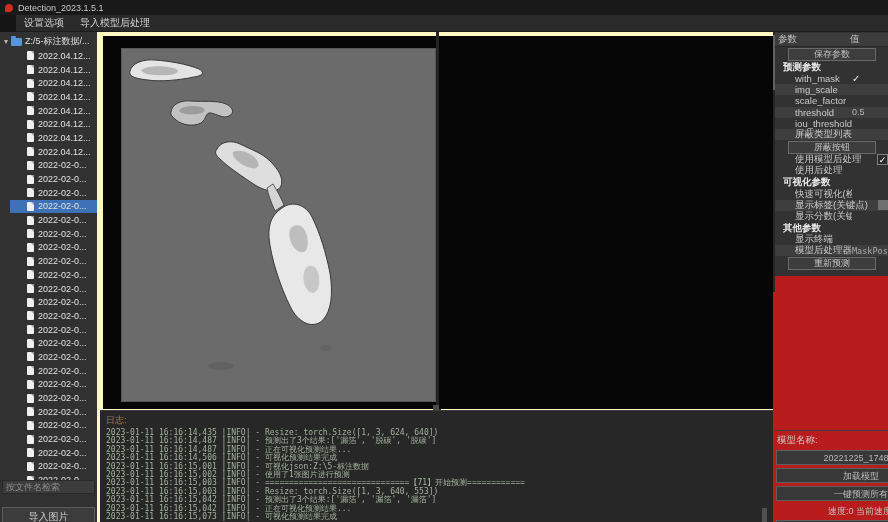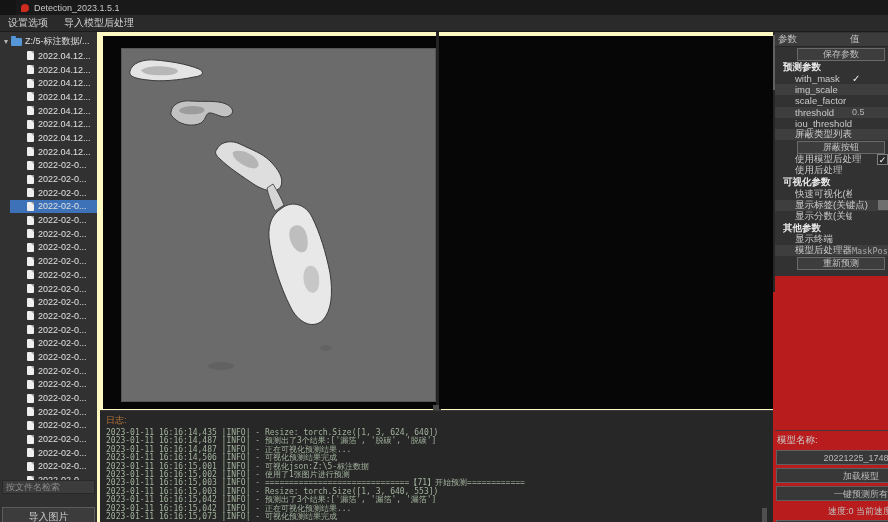--- a/index.html
+++ b/index.html
@@ -1,23 +1,23 @@
 <!DOCTYPE html>
 <html><head>
 <meta charset="utf-8">
 <style>
   html,body{margin:0;padding:0;background:#000;}
   #window{position:relative;width:888px;height:522px;overflow:hidden;background:#141414;
           font-family:"Liberation Sans",sans-serif;-webkit-font-smoothing:antialiased;}
   
   .titlebar{position:absolute;left:0;top:0;right:0;height:15px;background:#191919;
-            display:flex;align-items:center;gap:5px;padding-left:5px;margin-left:16px;}
+            display:flex;align-items:center;gap:5px;padding-left:5px;}
   .logo{width:8px;height:8px;background:#cf2b20;border-radius:50% 50% 50% 10%;flex:none;}
   .title-text{font-size:9px;color:#c9c9c9;}
-  .menubar{position:absolute;left:0;top:15px;right:0;height:16px;background:#2a2a2a;
+  .menubar{position:absolute;left:16px;top:15px;right:0;height:16px;background:#2a2a2a;
            display:flex;align-items:center;gap:16px;padding-left:8px;border-bottom:1px solid #1c1c1c;}
   .menu-item{font-size:10px;color:#d2d2d2;}
   
   .left-panel{position:absolute;left:0;top:32px;width:97px;bottom:0;background:#313131;}
   .tree{position:absolute;left:0;top:2px;right:0;height:454px;overflow:hidden;}
   .tree-root{display:flex;align-items:center;gap:3px;height:15px;padding-left:4px;}
   .chevron{color:#b5b5b5;font-size:8px;line-height:8px;}
   .folder-icon{width:11px;height:8px;background:#5596d8;border-radius:1px;position:relative;flex:none;}
   .folder-icon::before{content:"";position:absolute;top:-2px;left:0;width:5px;height:2px;background:#5596d8;border-radius:1px 1px 0 0;}
   .root-label{font-size:9px;color:#e0e0e0;white-space:nowrap;overflow:hidden;}
@@ -68,21 +68,21 @@
   .side-scroll{position:absolute;left:0;top:0;width:2px;height:260px;background:#262626;}
   .side-scroll .thumb{position:absolute;left:0;top:3px;width:2px;height:55px;background:#606060;}
   .params{position:absolute;left:2px;top:1px;right:0;}
   .p-header{display:flex;align-items:center;height:13px;background:#3c3c3c;border-bottom:1px solid #262626;}
   .p-header .h-param{flex:1;font-size:9.5px;color:#c2c2c2;padding-left:3px;}
   .p-header .h-value{width:38px;font-size:9.5px;color:#c2c2c2;}
   .p-row{display:flex;align-items:center;height:11.2px;padding-left:20px;font-size:9.5px;color:#cacaca;}
   .p-row.dark{background:#3e3e3e;}
   .p-row.sec{height:12px;padding-left:8px;font-weight:bold;color:#e8e8e8;}
   .p-row.btn{height:14px;padding-left:0;}
-  .p-row.btn .p-label{flex:none;margin-left:22px;width:86px;text-align:center;background:#3d3d3d;
+  .p-row.btn .p-label{flex:none;margin-left:13px;width:86px;text-align:center;background:#3d3d3d;
                       border:1px solid #6a6a6a;font-size:9px;color:#c5c5c5;height:11px;line-height:11px;}
   .p-label{flex:1;white-space:nowrap;overflow:hidden;}
   .p-value{width:36px;flex:none;font-size:9px;color:#b5b5b5;white-space:nowrap;}
   .p-value.check{color:#ececec;font-size:10px;}
   .p-value.boxcheck{width:11px;height:11px;border:1px solid #808080;background:#2b2b2b;text-align:center;
                     line-height:10px;font-size:9px;color:#ffffff;box-sizing:border-box;}
   .p-value.grayblock{width:10px;height:10px;background:#6f6f6f;}
   .p-value.mono{font-family:"DejaVu Sans Mono",monospace;font-size:8.5px;color:#ababab;}
   
   .model-sec{position:absolute;left:2px;right:-60px;top:398px;border-top:1px solid #3a3a3a;padding-top:3px;}

